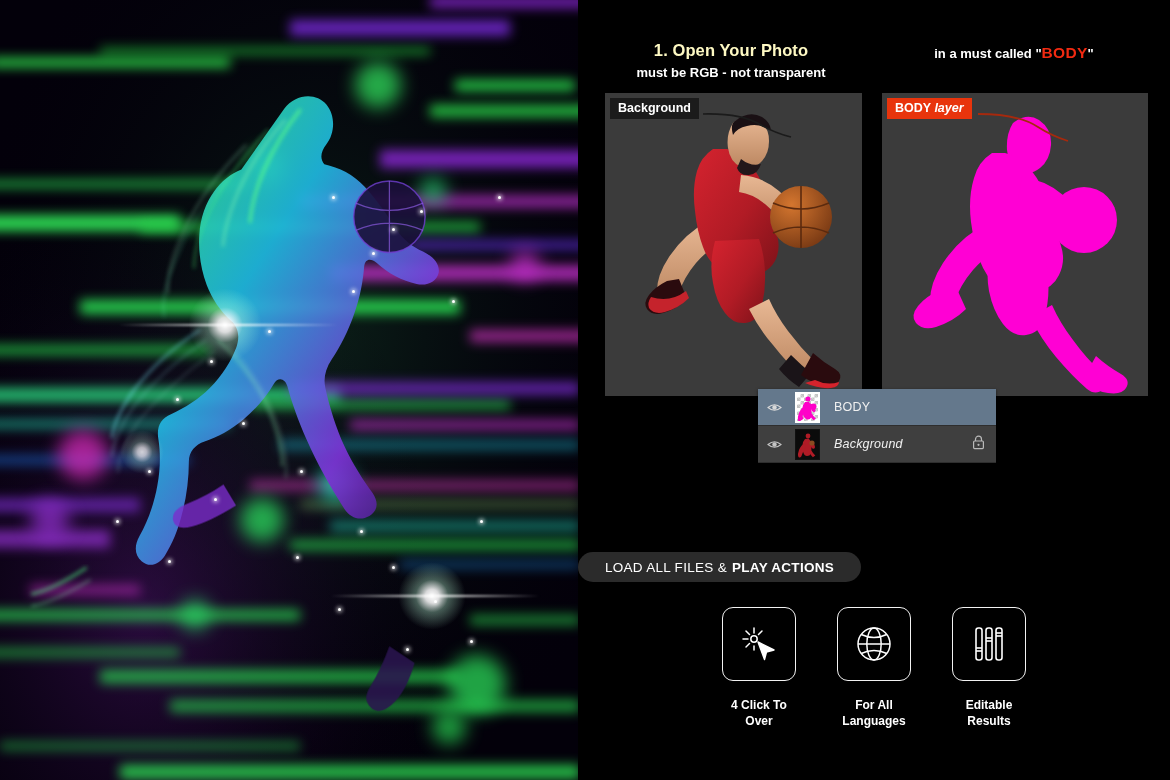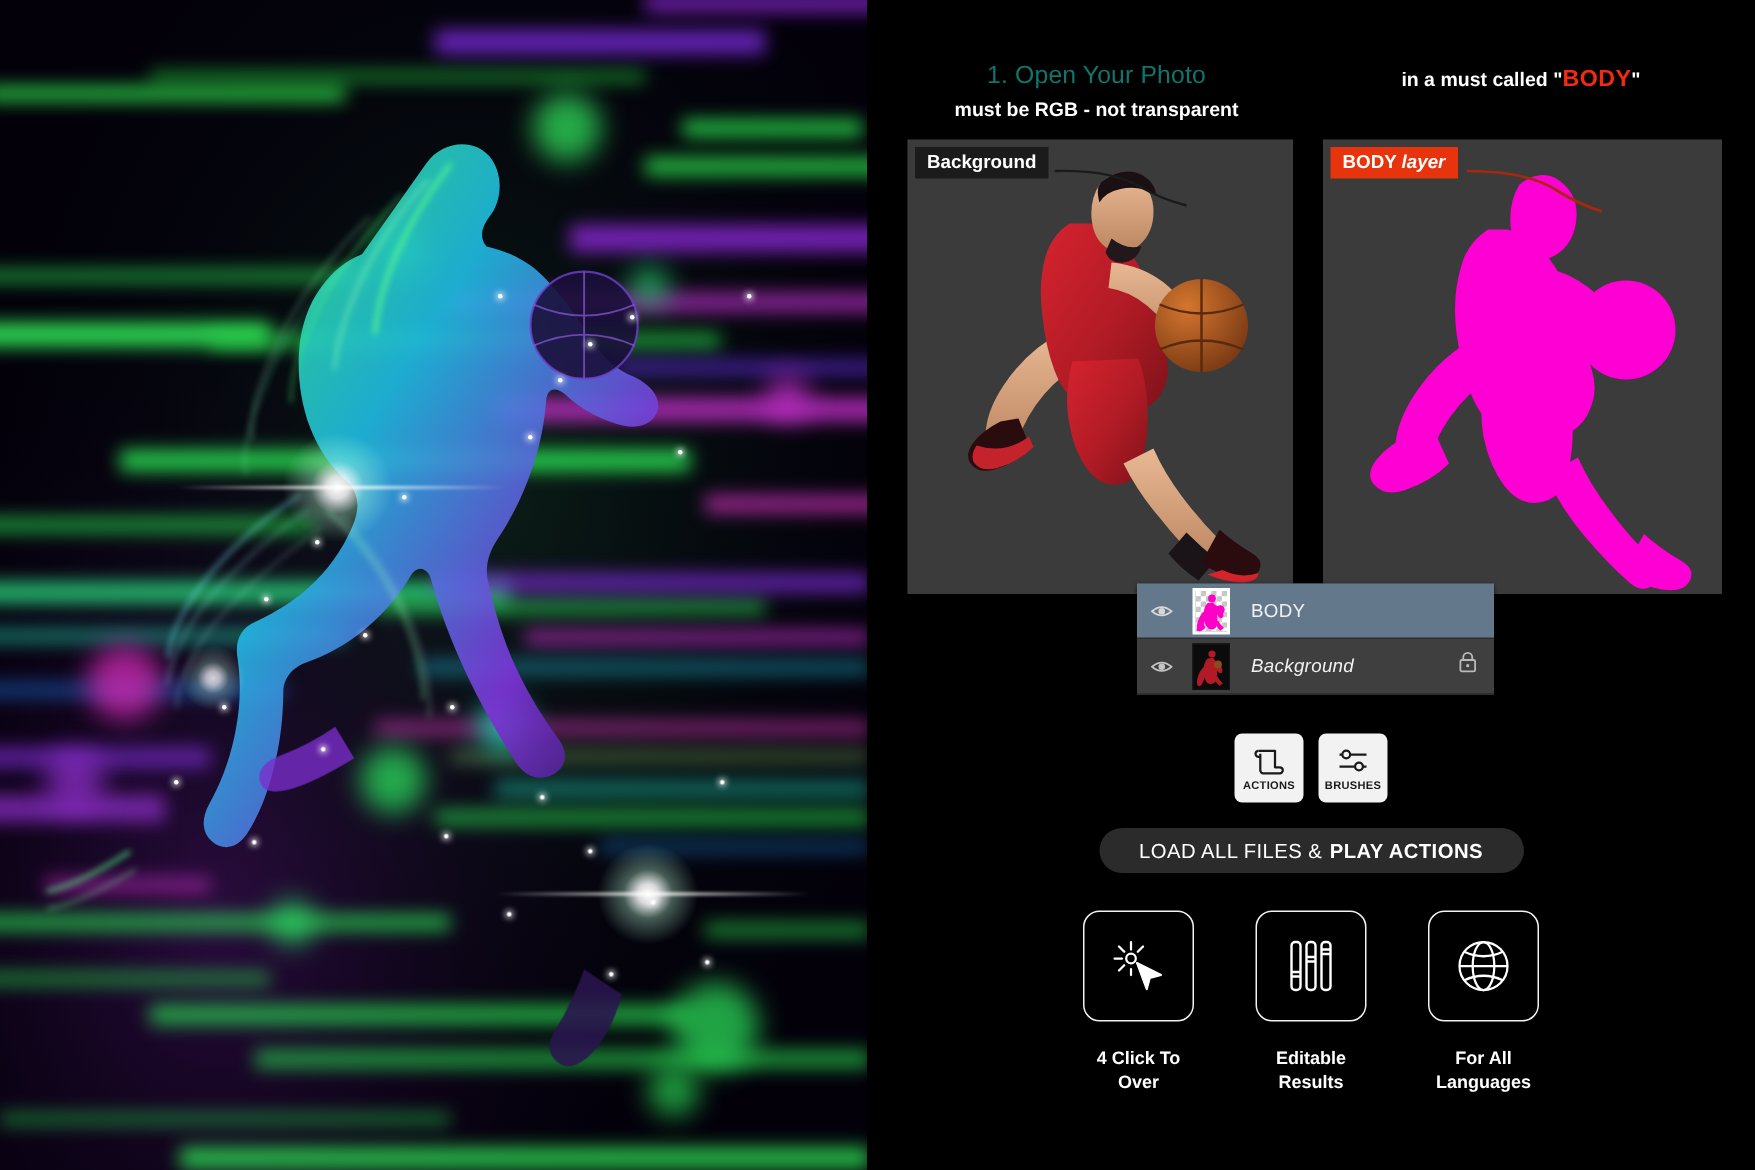--- a/index.html
+++ b/index.html
@@ -45,21 +45,21 @@
   .panel {
     position: absolute; left: 578px; top: 0; width: 592px; height: 780px;
     background: #000;
   }
 
   .steps { position: absolute; left: 0; top: 0; width: 592px; }
   .step-col { position: absolute; top: 40px; text-align: center; }
   .step-col.left { left: 22px; width: 262px; }
   .step-col.right { left: 300px; width: 272px; }
   .step-title {
-    color: #0f766e; font-size: 16.5px; font-weight: normal; letter-spacing: .1px;
+    color: #fef9c3; font-size: 16.5px; font-weight: bold; letter-spacing: .1px;
     line-height: 20px; white-space: nowrap;
   }
   .step-sub {
     color: #fff; font-size: 13px; font-weight: bold; margin-top: 4px;
     line-height: 17px; white-space: nowrap;
   }
   .step-sub .quo { color: #fff; font-weight: bold; }
   .step-sub .body-red {
     color: #f22a11; font-weight: bold; font-size: 15.5px; letter-spacing: .3px;
   }
@@ -123,21 +123,21 @@
     display: flex; justify-content: center; gap: 10px;
   }
   .ab-btn {
     width: 46px; height: 46px; background: #f2f2f2; border-radius: 5px;
     display: flex; flex-direction: column; align-items: center; justify-content: center;
     gap: 1px;
   }
   .ab-label { font-size: 7.4px; font-weight: bold; color: #1a1a1a; letter-spacing: .2px; }
 
   
-  .load-wrap { position: absolute; left: 0; top: 552px; width: 592px; display: flex; justify-content: center; }
+  .load-wrap { position: absolute; left: 0; top: 552px; width: 592px; display: flex; justify-content: flex-start; }
   .load-btn {
     background: #2b2b2b; border-radius: 18px; height: 30px; min-width: 283px;
     display: flex; align-items: center; justify-content: center;
     color: #fff; font-size: 13.5px; letter-spacing: .3px; padding: 0 22px;
   }
   .load-btn b { font-weight: bold; margin-left: 5px; }
 
   
   .features {
     position: absolute; left: 0; top: 607px; width: 592px;
@@ -487,38 +487,20 @@
         <div class="lock">
           <svg width="13" height="15" viewBox="0 0 13 15">
             <path d="M3.5 6 V4.2 a3 3 0 0 1 6 0 V6" fill="none" stroke="#b9b9b9" stroke-width="1.2"></path>
             <rect x="1.6" y="6" width="9.8" height="7.6" rx="1" fill="none" stroke="#b9b9b9" stroke-width="1.2"></rect>
             <circle cx="6.5" cy="9.8" r="1.1" fill="#b9b9b9"></circle>
           </svg>
         </div>
       </div>
     </div>
 
-    <div class="ab-row">
-      <div class="ab-btn">
-        <svg width="22" height="22" viewBox="0 0 22 22">
-          <path d="M4 4.5 h11 v11 h3.2 a2 2 0 0 1 0 4 h-11 a2 2 0 0 1 -2 -2 V6.5" fill="none" stroke="#1a1a1a" stroke-width="1.5" stroke-linejoin="round"></path>
-          <path d="M4 4.5 a2 2 0 0 0 -2 2 a2 2 0 0 0 2 2 h1.2" fill="none" stroke="#1a1a1a" stroke-width="1.5"></path>
-        </svg>
-        <div class="ab-label">ACTIONS</div>
-      </div>
-      <div class="ab-btn">
-        <svg width="22" height="22" viewBox="0 0 22 22">
-          <line x1="2" y1="7" x2="20" y2="7" stroke="#1a1a1a" stroke-width="1.5"></line>
-          <line x1="2" y1="15" x2="20" y2="15" stroke="#1a1a1a" stroke-width="1.5"></line>
-          <circle cx="6.5" cy="7" r="2.6" fill="#f2f2f2" stroke="#1a1a1a" stroke-width="1.5"></circle>
-          <circle cx="15" cy="15" r="2.6" fill="#f2f2f2" stroke="#1a1a1a" stroke-width="1.5"></circle>
-        </svg>
-        <div class="ab-label">BRUSHES</div>
-      </div>
-    </div>
 
     <div class="load-wrap">
       <div class="load-btn">
         <span>LOAD ALL FILES &amp;</span>
         <b>PLAY ACTIONS</b>
       </div>
     </div>
 
     <div class="features">
 
@@ -533,20 +515,38 @@
               <line x1="7" y1="23" x2="10.5" y2="19.5"></line>
               <line x1="15" y1="26" x2="15" y2="22"></line>
             </g>
             <circle cx="15" cy="15" r="3.2" fill="none" stroke="#fff" stroke-width="1.5"></circle>
             <path d="M19 18 L35 26 L27.5 28 L25.5 35.5 Z" fill="#fff" stroke="#fff" stroke-width="1.4" stroke-linejoin="round"></path>
           </svg>
         </div>
         <div class="feat-label">
           <span>4 Click To</span><br>
           <span>Over</span>
+        </div>
+      </div>
+
+      <div class="feat">
+        <div class="feat-box">
+          <svg width="40" height="40" viewBox="0 0 40 40">
+            <g fill="none" stroke="#fff" stroke-width="1.5">
+              <circle cx="20" cy="20" r="16"></circle>
+              <ellipse cx="20" cy="20" rx="7.2" ry="16"></ellipse>
+              <line x1="4" y1="20" x2="36" y2="20"></line>
+              <path d="M7.2 10.5 Q20 16.5 32.8 10.5"></path>
+              <path d="M7.2 29.5 Q20 23.5 32.8 29.5"></path>
+            </g>
+          </svg>
+        </div>
+        <div class="feat-label">
+          <span>For All</span><br>
+          <span>Languages</span>
         </div>
       </div>
 
       <div class="feat">
         <div class="feat-box">
           <svg width="38" height="40" viewBox="0 0 38 40">
             <g stroke="#fff" stroke-width="1.6" fill="none">
               <rect x="6" y="4" width="6" height="32" rx="2.4"></rect>
               <rect x="16" y="4" width="6" height="32" rx="2.4"></rect>
               <rect x="26" y="4" width="6" height="32" rx="2.4"></rect>
@@ -558,34 +558,16 @@
               <line x1="26" y1="12" x2="32" y2="12"></line>
             </g>
           </svg>
         </div>
         <div class="feat-label">
           <span>Editable</span><br>
           <span>Results</span>
         </div>
       </div>
 
-      <div class="feat">
-        <div class="feat-box">
-          <svg width="40" height="40" viewBox="0 0 40 40">
-            <g fill="none" stroke="#fff" stroke-width="1.5">
-              <circle cx="20" cy="20" r="16"></circle>
-              <ellipse cx="20" cy="20" rx="7.2" ry="16"></ellipse>
-              <line x1="4" y1="20" x2="36" y2="20"></line>
-              <path d="M7.2 10.5 Q20 16.5 32.8 10.5"></path>
-              <path d="M7.2 29.5 Q20 23.5 32.8 29.5"></path>
-            </g>
-          </svg>
-        </div>
-        <div class="feat-label">
-          <span>For All</span><br>
-          <span>Languages</span>
-        </div>
-      </div>
-
 
     </div>
   </div>
 </div>
 
 </body></html>

